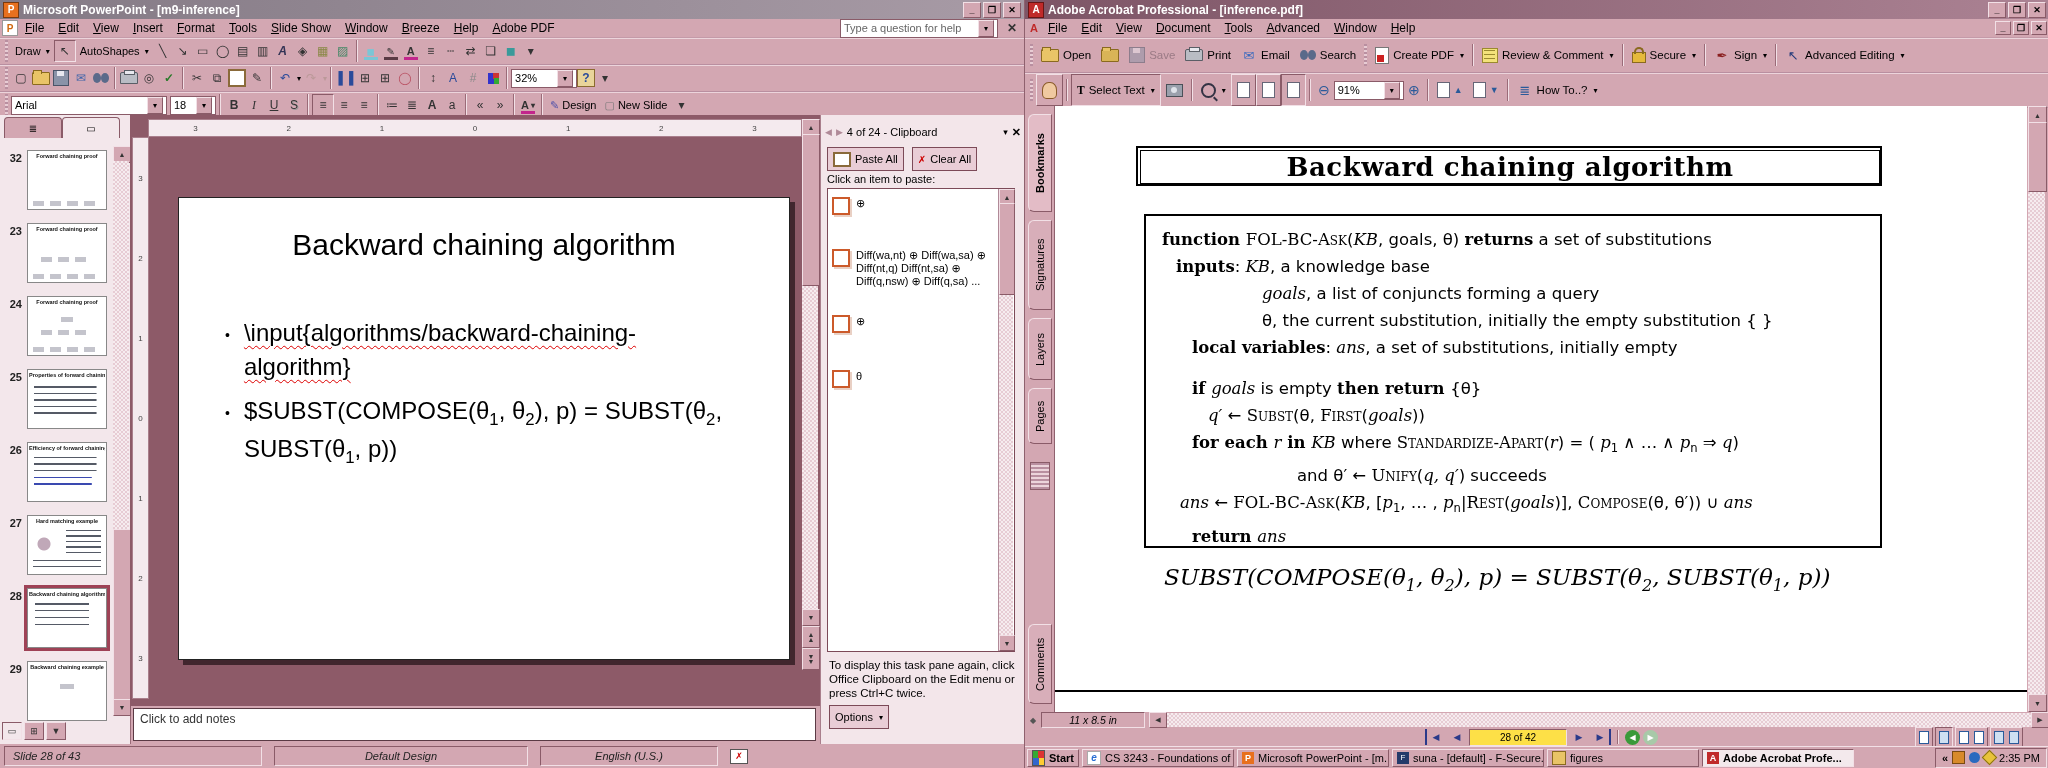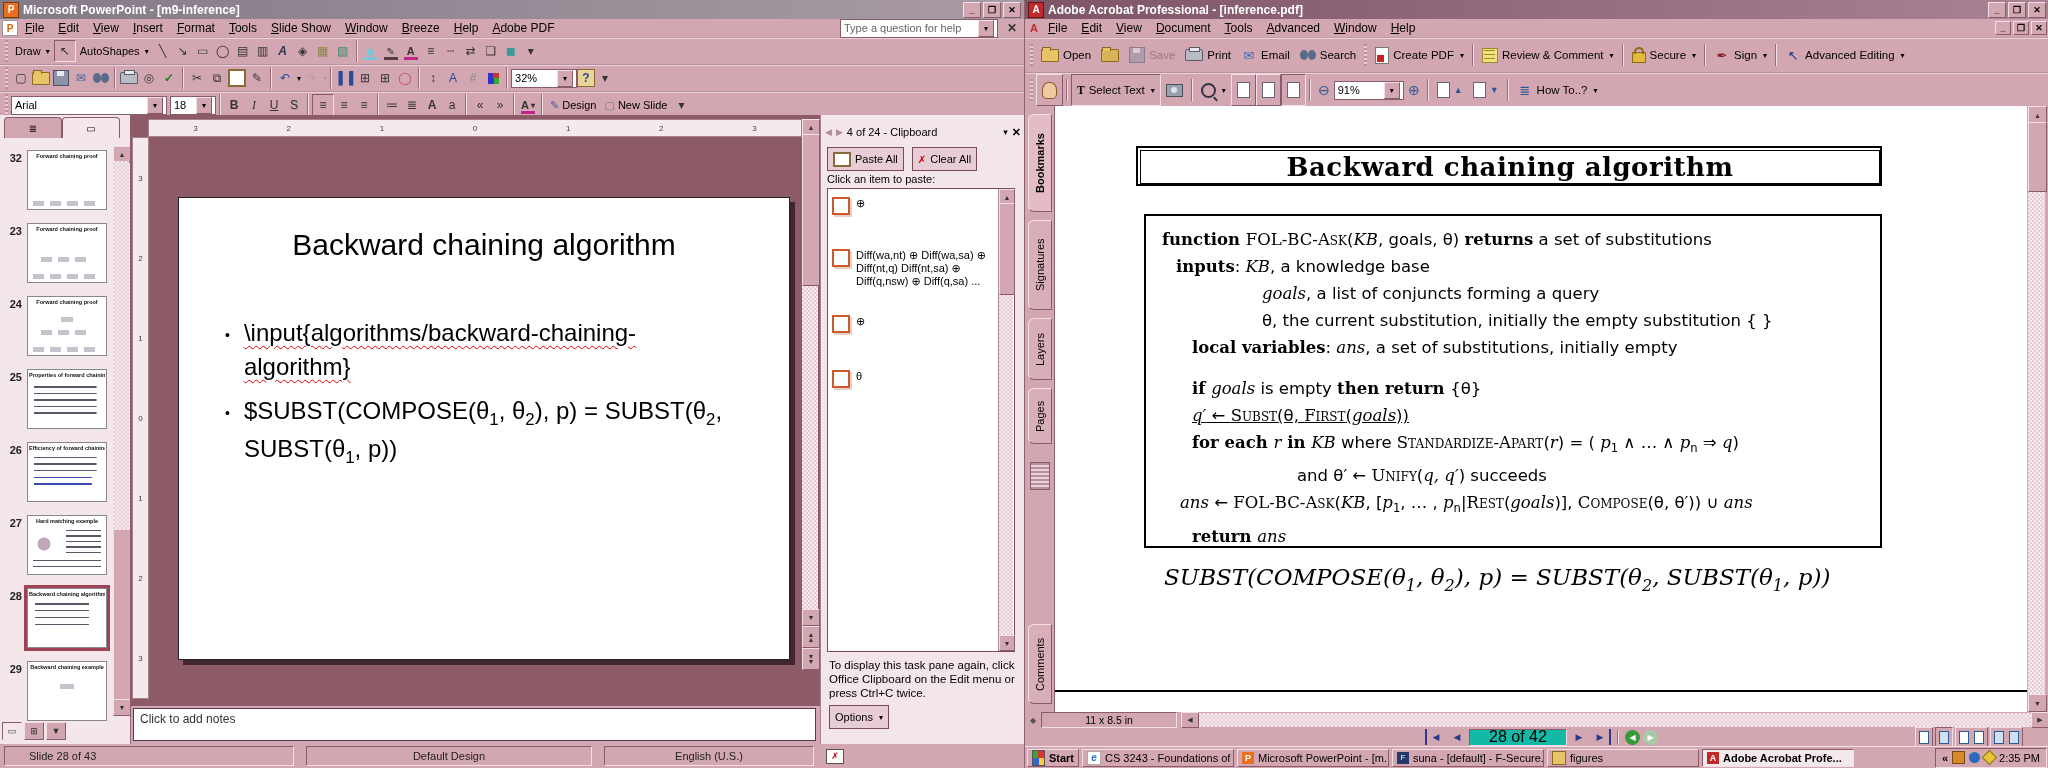--- a/index.html
+++ b/index.html
@@ -91,21 +91,21 @@
 
   
   .sb-btn{background:#d3a7b2;display:flex;align-items:center;justify-content:center;font-size:7px;color:#333;}
   .sb-track{background:repeating-conic-gradient(#e7ccd4 0 25%,#f6ecef 0 50%) 0 0/4px 4px;}
   .sb-thumb{background:#d3a7b2;}
 
   #notes{left:133px;top:708px;width:683px;height:33px;background:#fff;border:1px solid #5a3a44;
     font-size:12px;color:#333;padding:3px 6px;box-sizing:border-box;}
   #ppt-status{left:0;top:744px;width:1024px;height:24px;background:#d3a7b2;display:flex;
     align-items:center;font-size:11px;color:#222;gap:12px;padding-left:4px;box-sizing:border-box;}
-  .spanel{height:18px;display:flex;align-items:center;padding:0 24px;}
+  .spanel{height:18px;display:flex;align-items:center;padding:0 8px;font-style:italic;}
 
   
   #taskpane{left:820px;top:115px;width:204px;height:629px;background:#f3e6ea;border-left:1px solid #a97f8c;}
   #tp-head{position:absolute;left:4px;right:4px;top:8px;height:18px;display:flex;align-items:center;gap:4px;
     font-size:11px;color:#000;}
   .tp-btn{display:flex;align-items:center;gap:4px;font-size:11px;padding:2px 5px;height:18px;
     border:1px solid #7c4a58;background:#e9cdd6;}
   #clip-listbox{position:absolute;left:6px;top:73px;width:186px;height:462px;background:#fff;
     border:1px solid #7c4a58;}
   .clip-item{position:absolute;left:4px;display:flex;gap:6px;width:158px;font-size:11px;line-height:13px;color:#000;}
@@ -713,21 +713,21 @@
         </div>
       </div>
       <div id="fnbox">
         <div id="pseudo">
             <div class="pl" style="margin-left: 0px;"><span class="r-b">function </span><span class="r-sc">FOL-BC-Ask</span><span class="r-p">(</span><span class="r-i">KB</span><span class="r-p">, goals, θ) </span><span class="r-b">returns</span><span class="r-p"> a set of substitutions</span></div>
             <div class="pl" style="margin-left: 14px;"><span class="r-b">inputs</span><span class="r-p">:  </span><span class="r-i">KB</span><span class="r-p">, a knowledge base</span></div>
             <div class="pl" style="margin-left: 100px;"><span class="r-i">goals</span><span class="r-p">, a list of conjuncts forming a query</span></div>
             <div class="pl" style="margin-left: 100px;"><span class="r-p">θ, the current substitution, initially the empty substitution { }</span></div>
             <div class="pl" style="margin-left: 30px;"><span class="r-b">local variables</span><span class="r-p">:  </span><span class="r-i">ans</span><span class="r-p">, a set of substitutions, initially empty</span></div>
             <div class="pl" style="margin-left: 30px; margin-top: 14px;"><span class="r-b">if </span><span class="r-i">goals</span><span class="r-p"> is empty </span><span class="r-b">then return </span><span class="r-p">{θ}</span></div>
-            <div class="pl" style="margin-left: 30px; text-decoration: underline;"><span class="r-i">q′</span><span class="r-p"> ← </span><span class="r-sc">Subst</span><span class="r-p">(θ, </span><span class="r-sc">First</span><span class="r-p">(</span><span class="r-i">goals</span><span class="r-p">))</span></div>
+            <div class="pl" style="margin-left: 46px;"><span class="r-i">q′</span><span class="r-p"> ← </span><span class="r-sc">Subst</span><span class="r-p">(θ, </span><span class="r-sc">First</span><span class="r-p">(</span><span class="r-i">goals</span><span class="r-p">))</span></div>
             <div class="pl" style="margin-left: 30px;"><span class="r-b">for each </span><span class="r-i">r</span><span class="r-b"> in </span><span class="r-i">KB</span><span class="r-p"> where </span><span class="r-sc">Standardize-Apart</span><span class="r-p">(</span><span class="r-i">r</span><span class="r-p">) = ( </span><span class="r-i">p</span><span class="r-sub">1</span><span class="r-p">  ∧  …  ∧  </span><span class="r-i">p</span><span class="r-sub">n</span><span class="r-p">  ⇒  </span><span class="r-i">q</span><span class="r-p">)</span></div>
             <div class="pl" style="margin-left: 135px;"><span class="r-p">and θ′ ← </span><span class="r-sc">Unify</span><span class="r-p">(</span><span class="r-i">q, q′</span><span class="r-p">) succeeds</span></div>
             <div class="pl" style="margin-left: 18px;"><span class="r-i">ans</span><span class="r-p"> ← </span><span class="r-sc">FOL-BC-Ask</span><span class="r-p">(</span><span class="r-i">KB</span><span class="r-p">, [</span><span class="r-i">p</span><span class="r-sub">1</span><span class="r-p">, … , </span><span class="r-i">p</span><span class="r-sub">n</span><span class="r-p">|</span><span class="r-sc">Rest</span><span class="r-p">(</span><span class="r-i">goals</span><span class="r-p">)], </span><span class="r-sc">Compose</span><span class="r-p">(θ, θ′)) ∪ </span><span class="r-i">ans</span></div>
             <div class="pl" style="margin-left: 30px;"><span class="r-b">return </span><span class="r-i">ans</span></div>
           </div>
       </div>
       <div id="equation"><span class="r-i">SUBST(COMPOSE(θ</span><span class="r-sub">1</span><span class="r-i">, θ</span><span class="r-sub">2</span><span class="r-i">), p) = SUBST(θ</span><span class="r-sub">2</span><span class="r-i">, SUBST(θ</span><span class="r-sub">1</span><span class="r-i">, p))</span></div>
       <div id="page-edge"></div>
     </div>
 
@@ -743,21 +743,21 @@
       <span class="spanel inset" style="height:14px;font-size:10.5px;width:86px;justify-content:center">11 x 8.5 in</span>
       <span class="sb-btn b3" style="width:16px;height:14px;margin-left:4px">◀</span>
       <span class="sb-track" style="flex:1;height:14px"></span>
       <span class="sb-btn b3" style="width:16px;height:14px">▶</span>
     </div>
 
     <div id="acr-nav">
       <span style="margin-left:400px;display:flex;align-items:center;gap:3px">
         <span class="navbtn" style="border-left:2px solid #2a3a8a">◀</span>
         <span class="navbtn">◀</span>
-        <span class="inset" style="background:#14b8a6;height:15px;width:96px;display:flex;align-items:center;justify-content:center;font-size:16px">28 of 42</span>
+        <span class="inset" style="background:#fde047;height:15px;width:96px;display:flex;align-items:center;justify-content:center;font-size:10px">28 of 42</span>
         <span class="navbtn">▶</span>
         <span class="navbtn" style="border-right:2px solid #2a3a8a">▶</span>
         <span class="vsep" style="height:14px"></span>
         <span class="gcirc" style="background:#3a9a3a">◀</span>
         <span class="gcirc" style="background:#a8c9a8">▶</span>
       </span>
       <span style="margin-left:auto;margin-right:26px;display:flex;gap:2px">
         <span class="abtn b3" style="height:16px;padding:1px 3px">
             <span class="ic-page" style="width:8px;height:11px;border-color:#2a5a9a"></span>
           </span>

